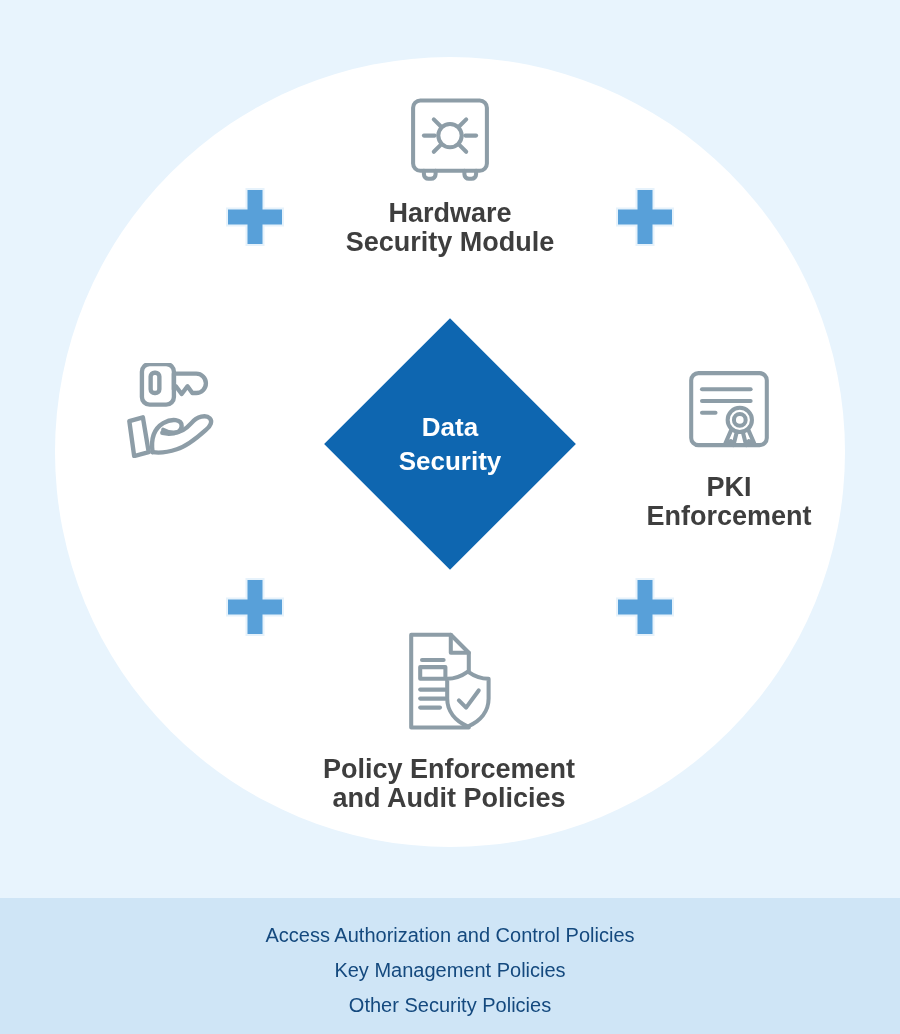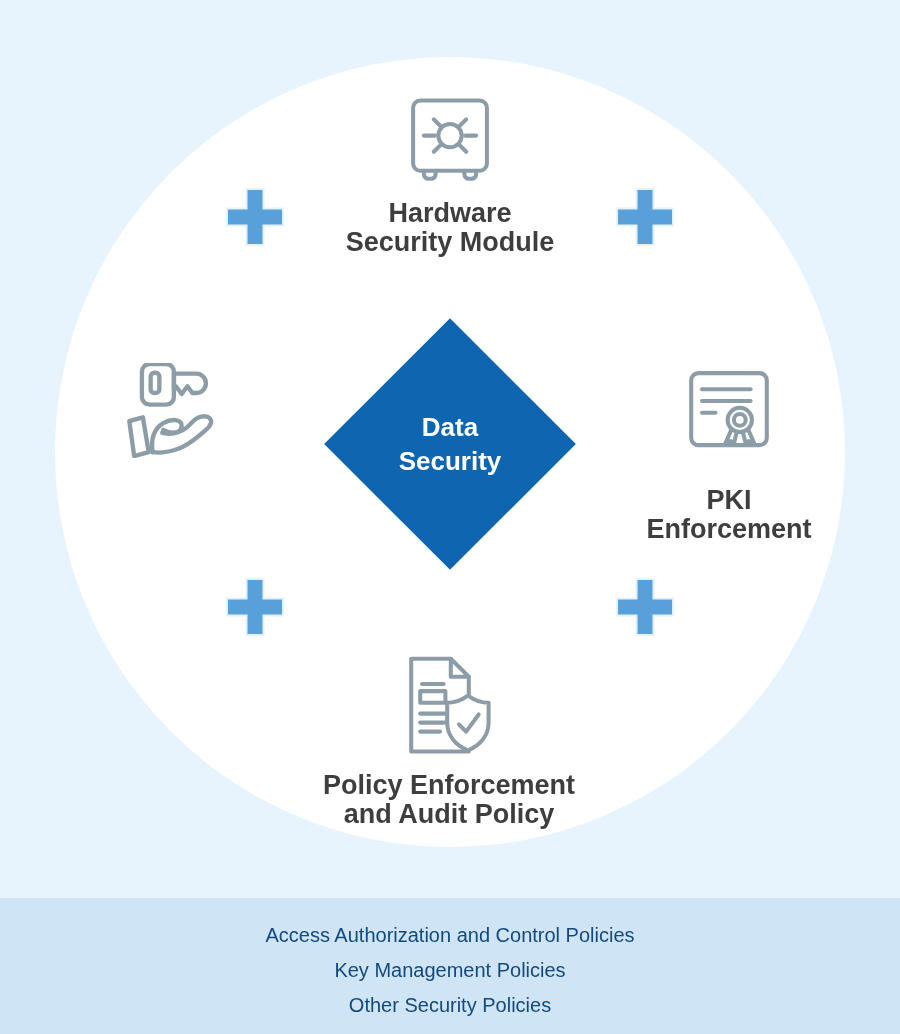--- a/index.html
+++ b/index.html
@@ -31,22 +31,22 @@
   .diamond-text{
     position:absolute;inset:0;transform:rotate(-45deg);
     display:flex;flex-direction:column;align-items:center;justify-content:center;
     color:var(--diamond-text);font-size:26px;font-weight:bold;line-height:34px;text-align:center;
   }
   .node{
     position:absolute;width:300px;display:flex;flex-direction:column;align-items:center;
   }
   .node-top{left:300px;top:96px;gap:13px;}
   .node-left{left:21px;top:363px;gap:20px;}
-  .node-right{left:579px;top:365px;gap:31px;}
-  .node-bottom{left:299px;top:656px;gap:16px;}
+  .node-right{left:579px;top:365px;gap:18px;}
+  .node-bottom{left:299px;top:632px;gap:24px;}
   .node-label{
     text-align:center;font-size:27px;font-weight:bold;color:var(--label);line-height:29px;
   }
   .icon{stroke:var(--icon);fill:none;stroke-width:4.5;stroke-linecap:round;stroke-linejoin:round;}
   .icon .filled-white{fill:#ffffff;}
   .plus{position:absolute;width:60px;height:60px;}
   .plus path{fill:var(--plus);stroke:var(--plus-border);stroke-width:2;}
   .plus-tl{left:225px;top:187px;}
   .plus-tr{left:615px;top:187px;}
   .plus-bl{left:225px;top:577px;}
@@ -133,21 +133,21 @@
       <path d="M20,31 H44"></path>
       <rect x="18" y="39" width="28" height="13"></rect>
       <path d="M18,64 H46"></path>
       <path d="M18,74 H46"></path>
       <path d="M18,84 H40"></path>
       <path class="filled-white" d="M71,44 C78,49 86,52 94,52 V74 C94,88 85,99 71,105 C57,99 48,88 48,74 V52 C56,52 64,49 71,44 Z"></path>
       <path d="M61,76 L69,84 L83,65"></path>
     </svg>
     <div class="node-label">
       <div>Policy Enforcement</div>
-      <div>and Audit Policy</div>
+      <div>and Audit Policies</div>
     </div>
   </div>
 
   <div class="diamond">
     <div class="diamond-text">
       <div>Data</div>
       <div>Security</div>
     </div>
   </div>
 

